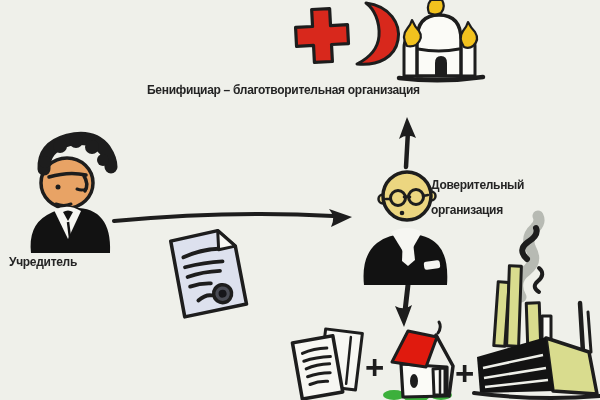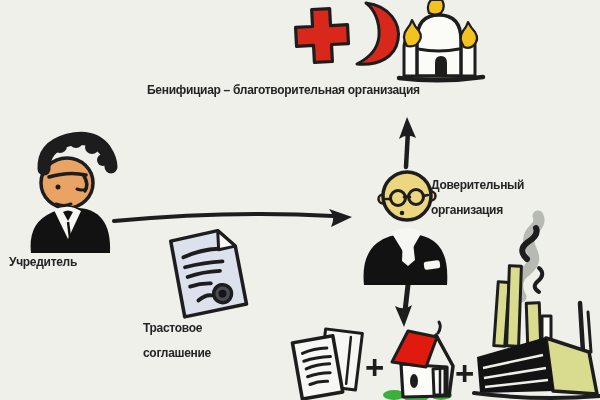--- a/index.html
+++ b/index.html
@@ -156,24 +156,20 @@
     <path class="s" fill="#fbfbf7" stroke-width="3" d="M433,369 L445,368 L445,395 L434,395 Z"></path>
     <path class="s nf" stroke-width="2.5" d="M440,370 l0,23"></path>
   </g>
 
 </svg>
 
 <div class="lbl lbl-beneficiary">Бенифициар – благотворительная организация</div>
 
 <div class="lbl lbl-founder">Учредитель</div>
 
-<div class="lbl lbl-trust">
-  <div>Трастовое</div>
-  <div>соглашение</div>
-</div>
 
 <div class="lbl lbl-trustee">
   <div>Доверительный</div>
   <div>организация</div>
 </div>
 
 <div class="plus plus-1">+</div>
 <div class="plus plus-2">+</div>
 
 </div>

